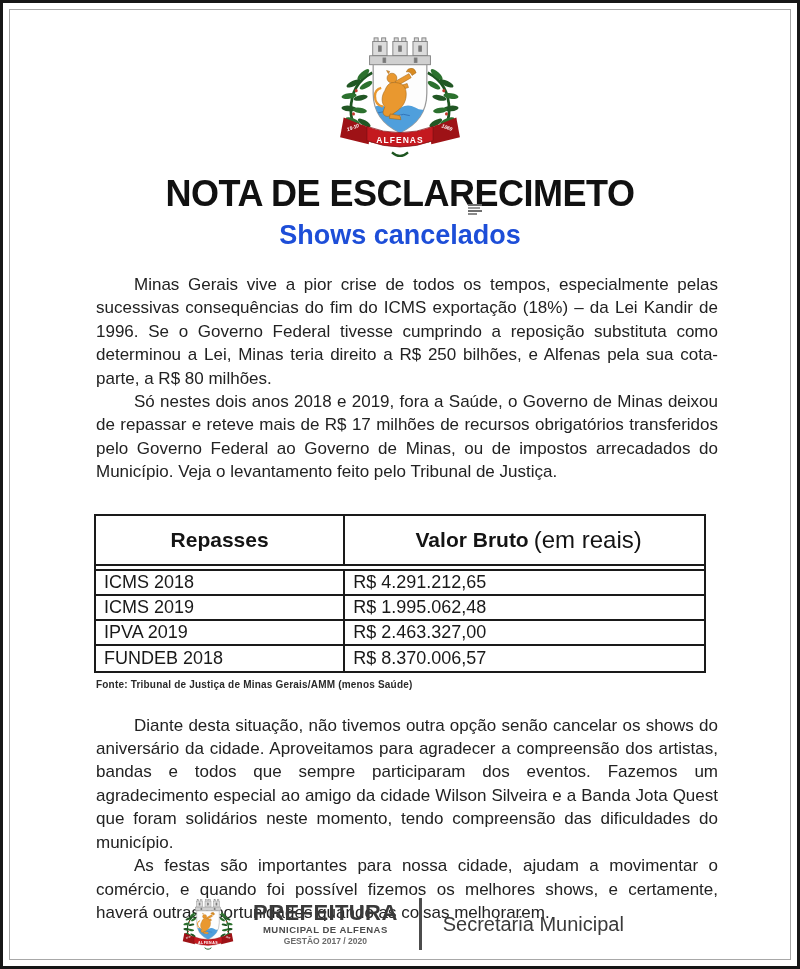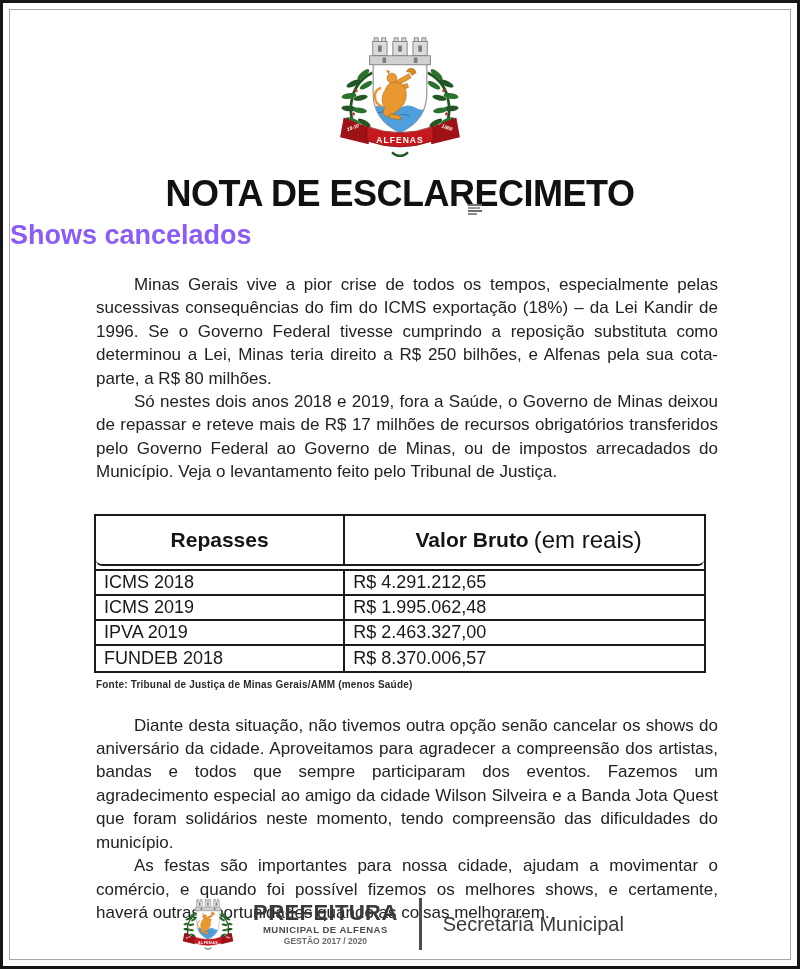--- a/index.html
+++ b/index.html
@@ -32,23 +32,23 @@
   }
   .title-artifact {
     position:absolute; left:458px; top:194px; width:14px;
   }
   .title-artifact i { display:block; height:2px; margin-bottom:1px; background:#6e6e6e; }
   .title-artifact i:nth-child(2){ background:#9a9a9a; width:12px; }
   .title-artifact i:nth-child(4){ width:9px; background:#8a8a8a; }
 
   h2.doc-subtitle {
     margin:5px 0 0 0;
-    text-align:left;
+    text-align:center;
     font-size:27px; font-weight:bold;
-    color:#8b5cf6;
+    color:#1d4ed8;
     line-height:33px;
   }
 
   p.body-par {
     margin:0 72px 0 86px;
     text-align:justify;
     text-indent:38px;
     font-size:17px;
     line-height:23.4px;
     color:#222;
@@ -59,21 +59,20 @@
   
   .repasses-table {
     margin:30px 84px 0 84px;
     border:2px solid #1a1a1a;
   }
   .t-row { display:grid; grid-template-columns:41% 59%; }
   .t-head {
     height:50px;
     border-bottom:2px solid #1a1a1a;
     margin-bottom:3px;
-    border-radius:6px;
   }
   .t-head .t-cell {
     display:flex; align-items:center; justify-content:center;
     font-size:21px; font-weight:bold; color:#141414;
   }
   .t-head .paren { font-weight:normal; font-size:24px; margin-left:5px; }
   .t-body { border-top:2px solid #1a1a1a; }
   .t-body .t-row { border-bottom:2px solid #1a1a1a; height:25px; }
   .t-body .t-row:last-child { border-bottom:none; }
   .t-cell { padding-left:8px; display:flex; align-items:center; font-size:18px; color:#191919; }

